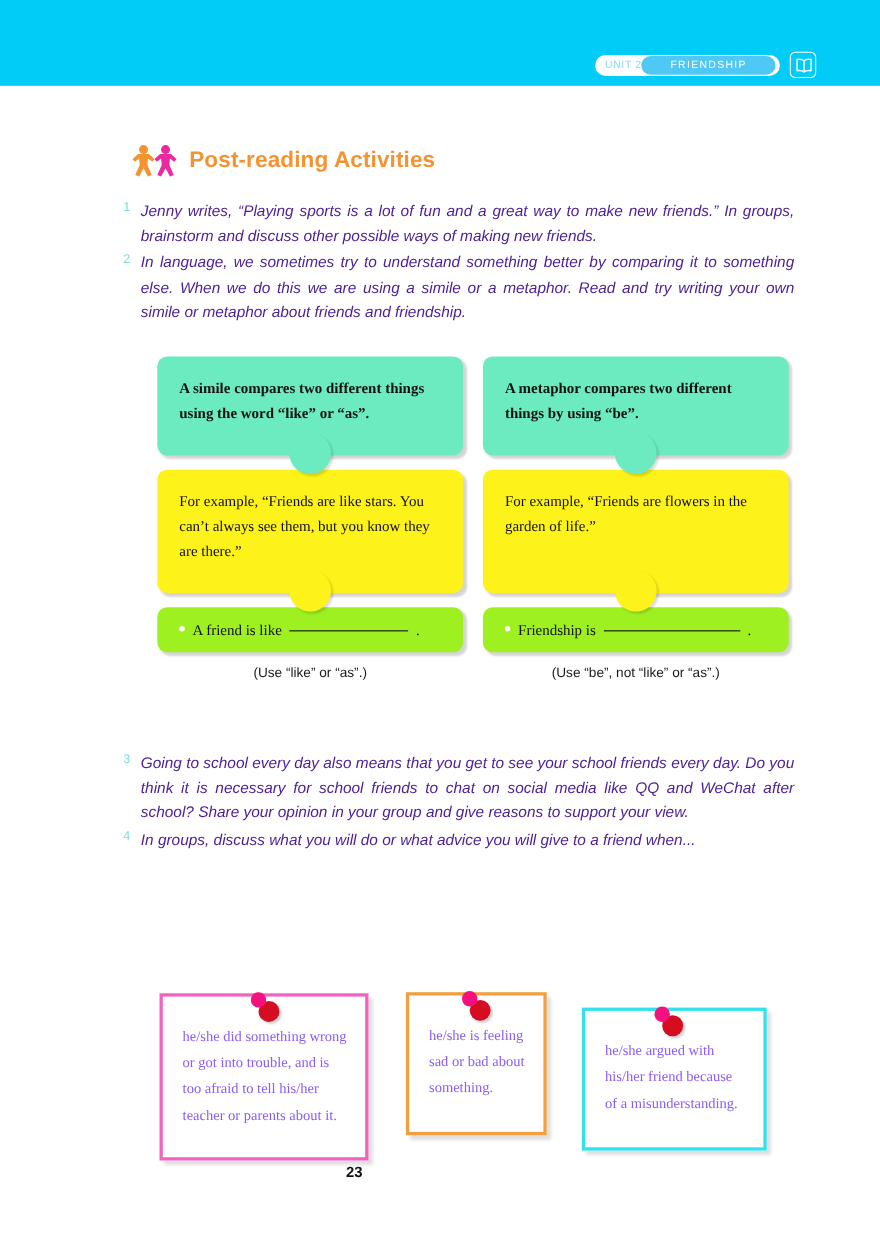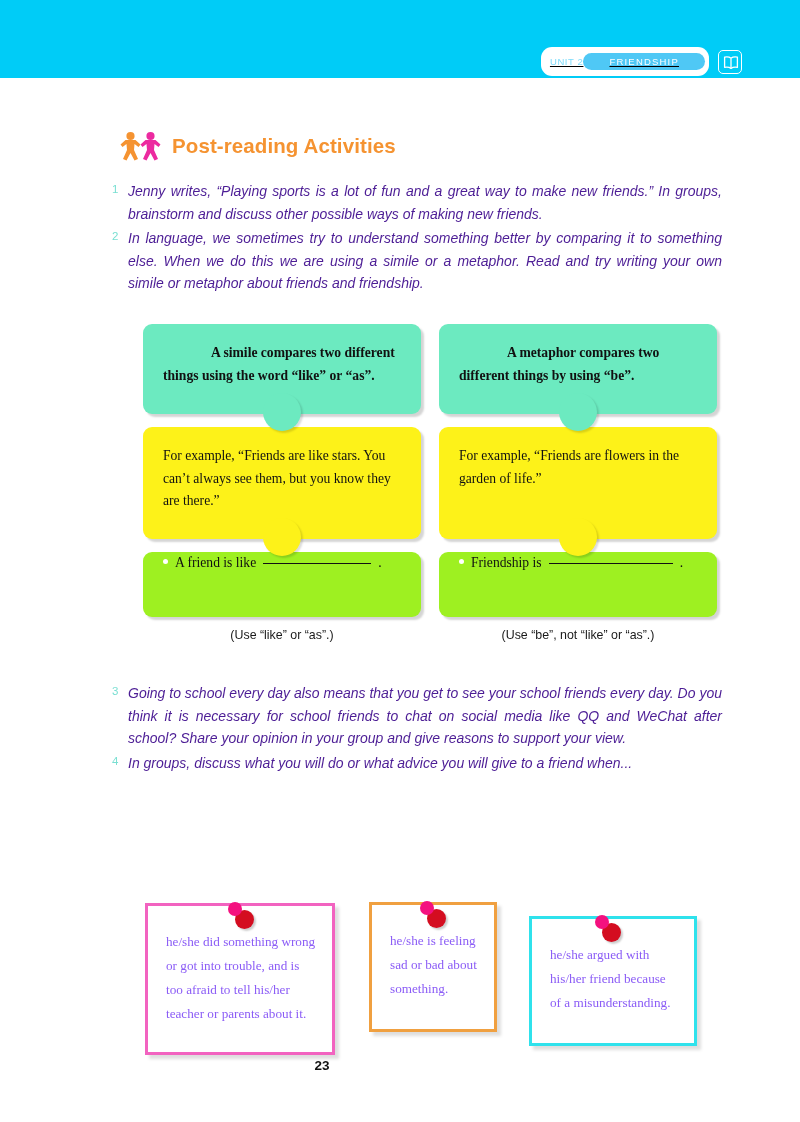--- a/index.html
+++ b/index.html
@@ -27,23 +27,22 @@
     top: 47px;
     display: flex;
     align-items: center;
     gap: 9px;
   }
   .unit-pill {
     display: flex;
     align-items: center;
     background: #ffffff;
     border-radius: 11px;
-    height: 29px;
+    height: 19px;
     padding: 0 4px 0 9px;
-    text-decoration: underline;
   }
   .unit-label-inner {
     color: #7ddcfb;
     font-size: 9.5px;
     letter-spacing: 0.6px;
   }
   .unit-chip {
     background: #4fc8f5;
     border-radius: 9px;
     color: #ffffff;
@@ -116,22 +115,22 @@
     border-radius: 9px;
     box-shadow: 3px 3px 2px rgba(0,0,0,.17);
     padding: 18px 20px;
     font-family: "Liberation Serif", serif;
     font-size: 13.6px;
     line-height: 22.5px;
     color: #111;
   }
   .fbox.mint   { background: #6ceac0; height: 90px; }
   .fbox.yellow { background: #fdf219; height: 112px; }
-  .fbox.green  { background: #9ef021; height: 65px; padding-top: 0; }
-  .fbox.mint b { font-weight: bold; margin-left: 48px; }
+  .fbox.green  { background: #9ef021; height: 41px; padding-top: 10px; }
+  .fbox.mint b { font-weight: bold; }
 
   
   .knob {
     position: absolute;
     left: 50%;
     transform: translateX(-50%);
     bottom: -17px;
     width: 38px; height: 38px;
     border-radius: 50%;
     z-index: 2;

